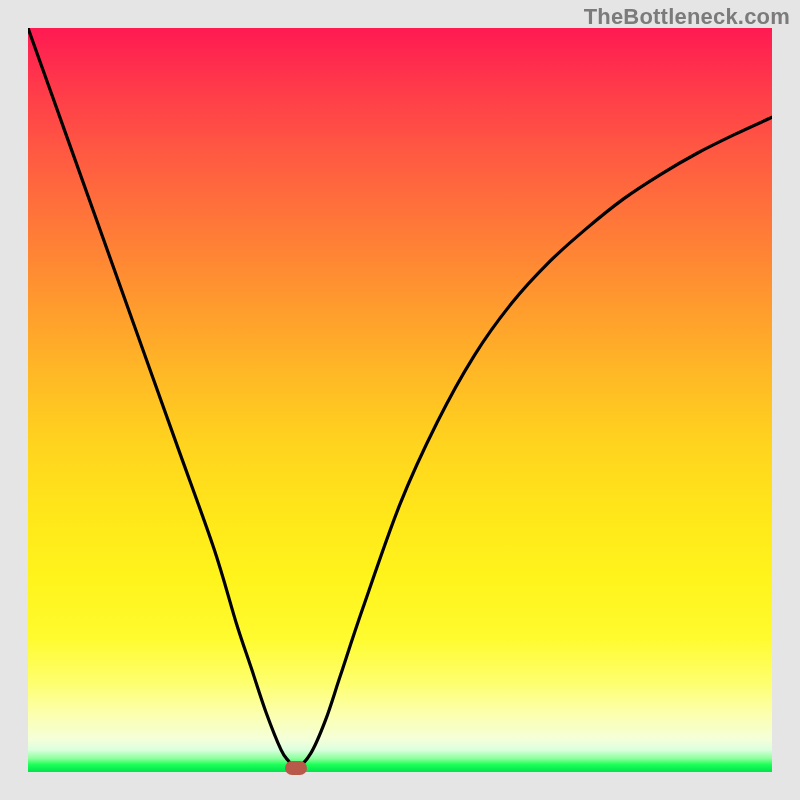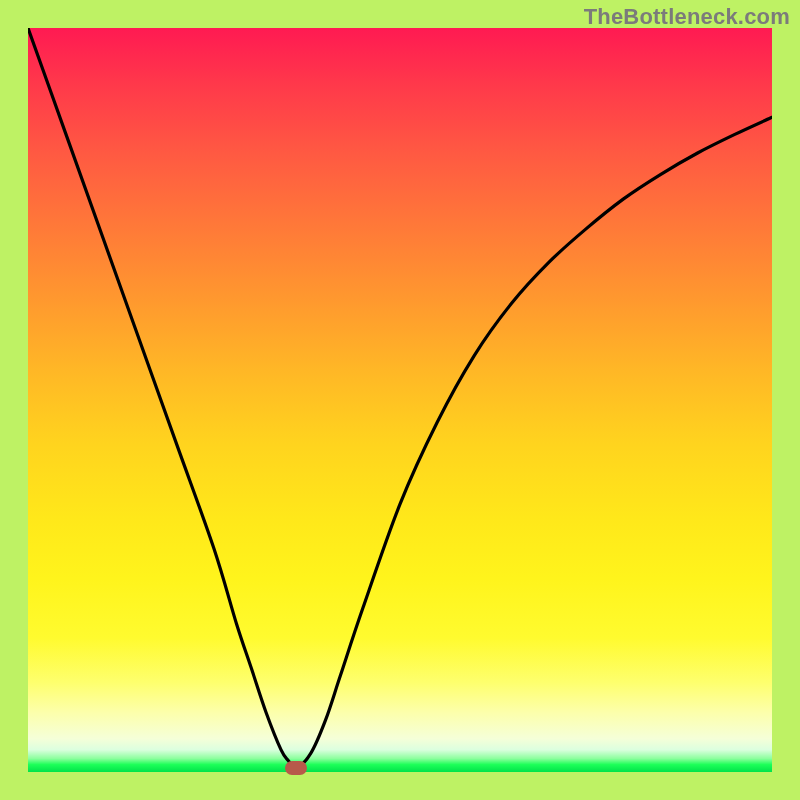--- a/index.html
+++ b/index.html
@@ -8,21 +8,21 @@
     width: 800px;
     height: 800px;
     background: #000;
     font-family: Arial, Helvetica, sans-serif;
     overflow: hidden;
   }
   .stage {
     position: relative;
     width: 800px;
     height: 800px;
-    background: #bef264;
+    background: #e5e5e5;
   }
   .plot {
     position: absolute;
     left: 28px;
     top: 28px;
     width: 744px;
     height: 744px;
     background: linear-gradient(to bottom,
       #ff1a52 0%,
       #ff3a4a 8%,

